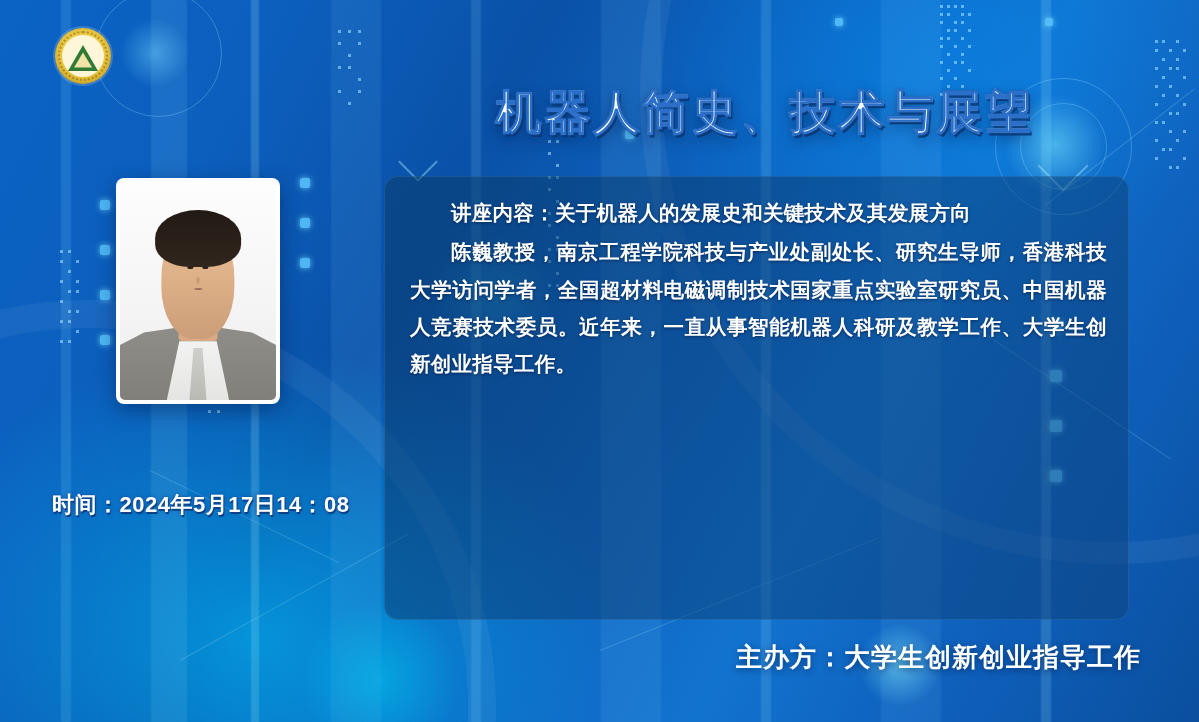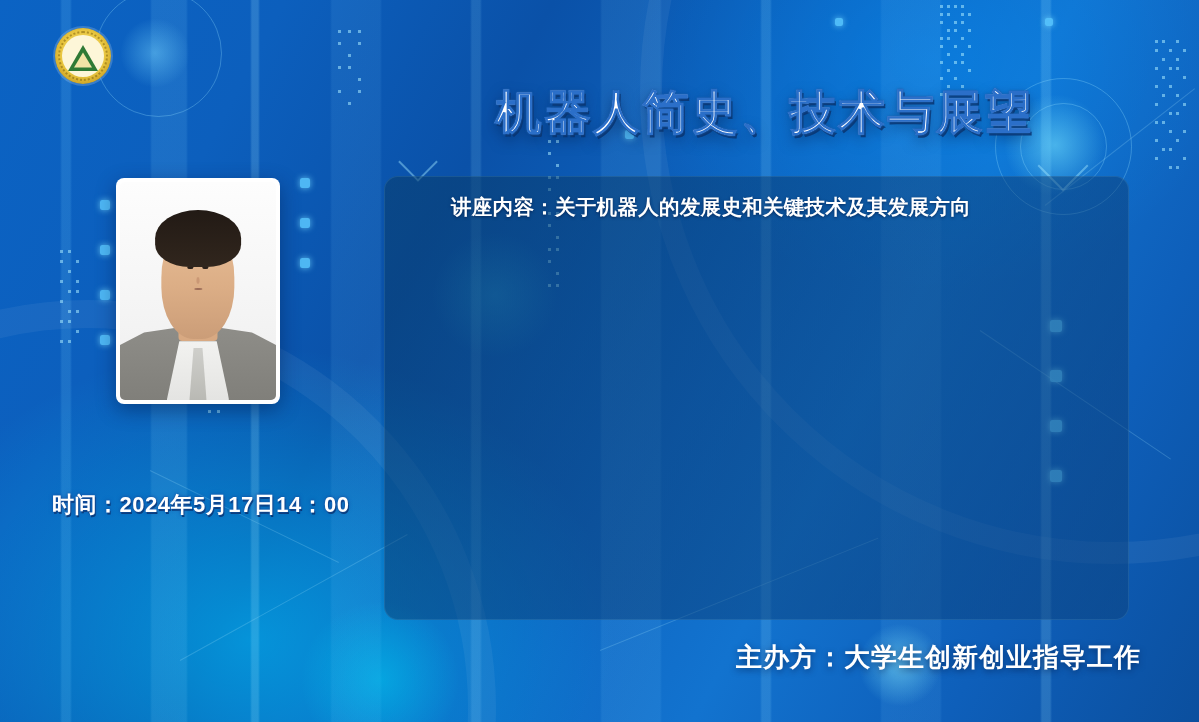--- a/index.html
+++ b/index.html
@@ -134,21 +134,21 @@
     text-shadow:0 0 2px #1553a5,0 0 4px #1553a5,1px 2px 0 rgba(8,45,100,.85);}
   .meta div{white-space:nowrap;}
 
   
   .panel{
     position:absolute;left:384px;top:176px;width:745px;height:444px;border-radius:14px;
     background:linear-gradient(135deg,rgba(8,60,105,.55) 0%,rgba(10,58,112,.48) 45%,rgba(12,66,125,.50) 100%);
     box-shadow:inset 0 0 0 1px rgba(150,220,255,.12);
   }
   .panel .ptext{
-    position:absolute;left:26px;right:22px;top:12px;
+    position:absolute;left:26px;right:22px;top:18px;
     color:#ffffff;font-size:20.5px;line-height:1.82;font-weight:700;letter-spacing:.3px;
     text-shadow:0 1px 3px rgba(0,20,60,.65);
   }
   .ptext p{margin:0 0 2px 0;text-align:justify;text-justify:inter-ideograph;}
   .ptext p.ind{text-indent:2em;}
 
   
   .organizer{
     position:absolute;right:58px;top:640px;color:#ffffff;font-size:26px;font-weight:700;letter-spacing:1px;
     text-shadow:0 2px 6px rgba(0,25,70,.6);
@@ -373,24 +373,25 @@
           <div class="ph-eye r"></div>
         <div class="ph-nose"></div>
         <div class="ph-mouth"></div>
       </div>
       <div class="ph-hair"></div>
     </div>
   </div>
 
 
   <div class="meta">
-    <div>时间：2024年5月17日14：00</div>
+    <div>时间：2024年5月17日14：08</div>
   </div>
 
   <div class="panel">
     <div class="ptext">
       <p class="ind">讲座内容：关于机器人的发展史和关键技术及其发展方向</p>
+      <p class="ind">陈巍教授，南京工程学院科技与产业处副处长、研究生导师，香港科技大学访问学者，全国超材料电磁调制技术国家重点实验室研究员、中国机器人竞赛技术委员。近年来，一直从事智能机器人科研及教学工作、大学生创新创业指导工作。</p>
     </div>
   </div>
 
   <div class="organizer">主办方：大学生创新创业指导工作</div>
 
 </div>
 
 </body></html>

